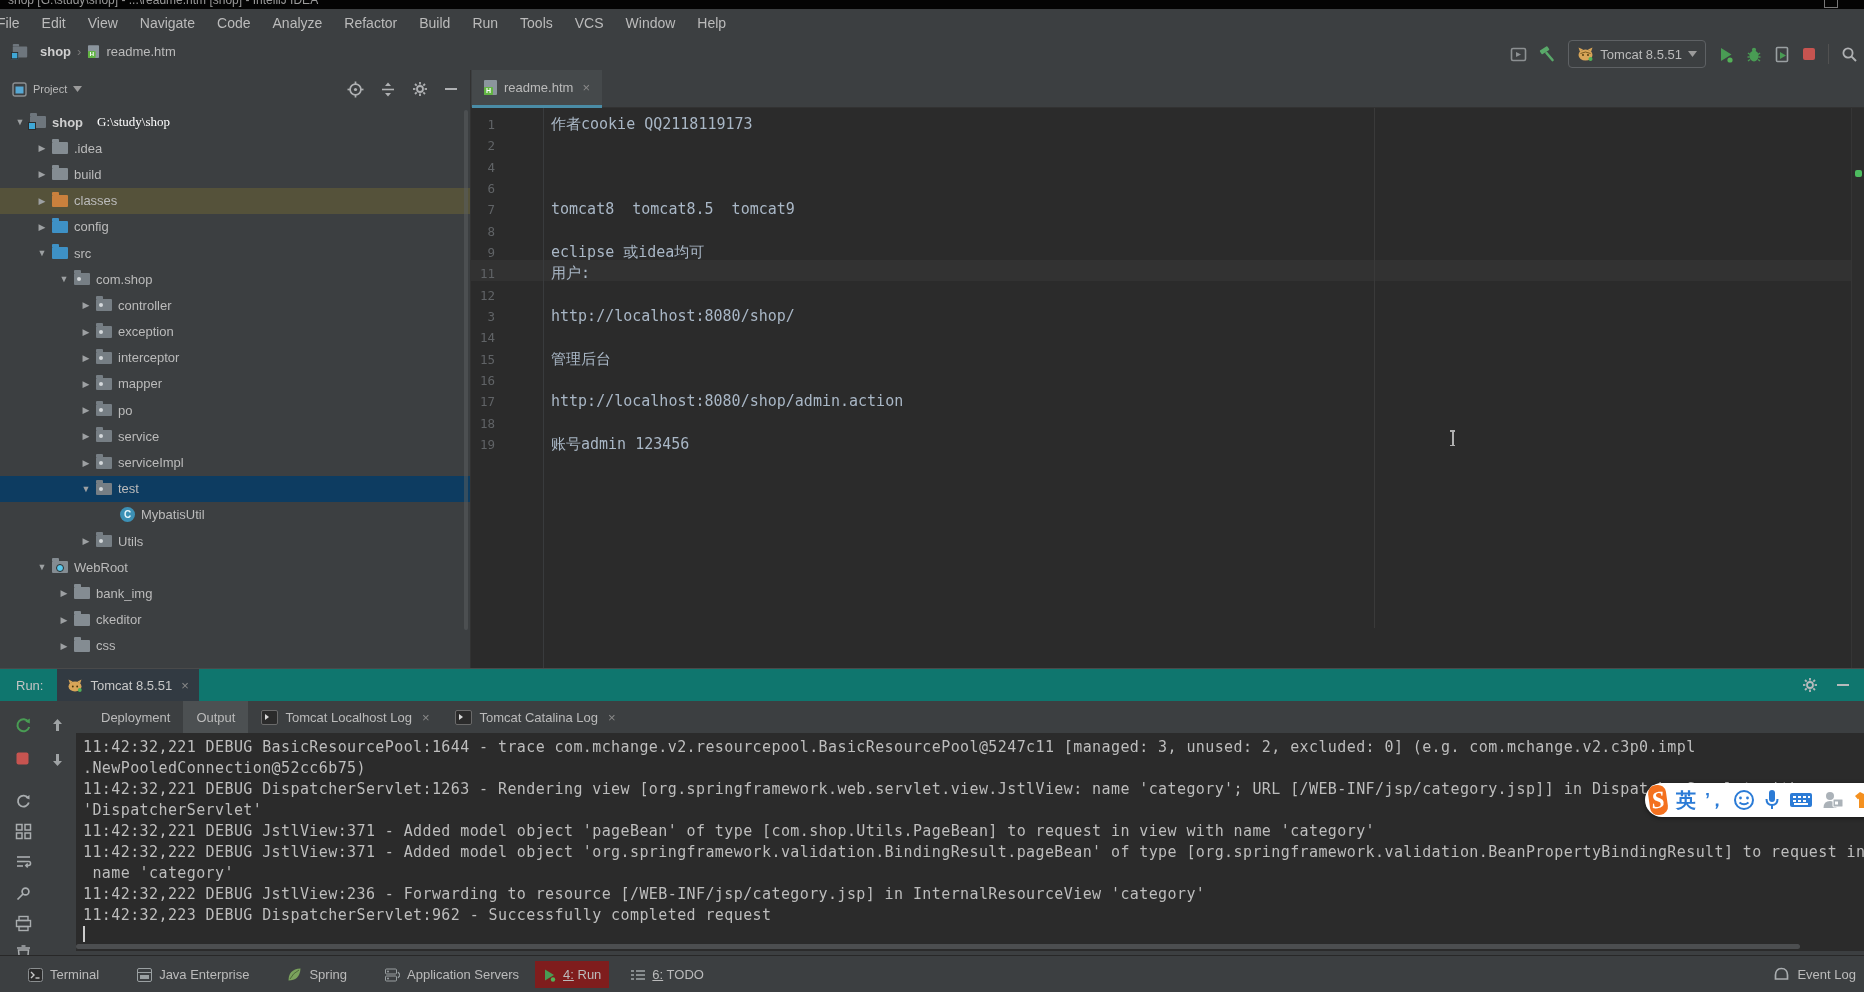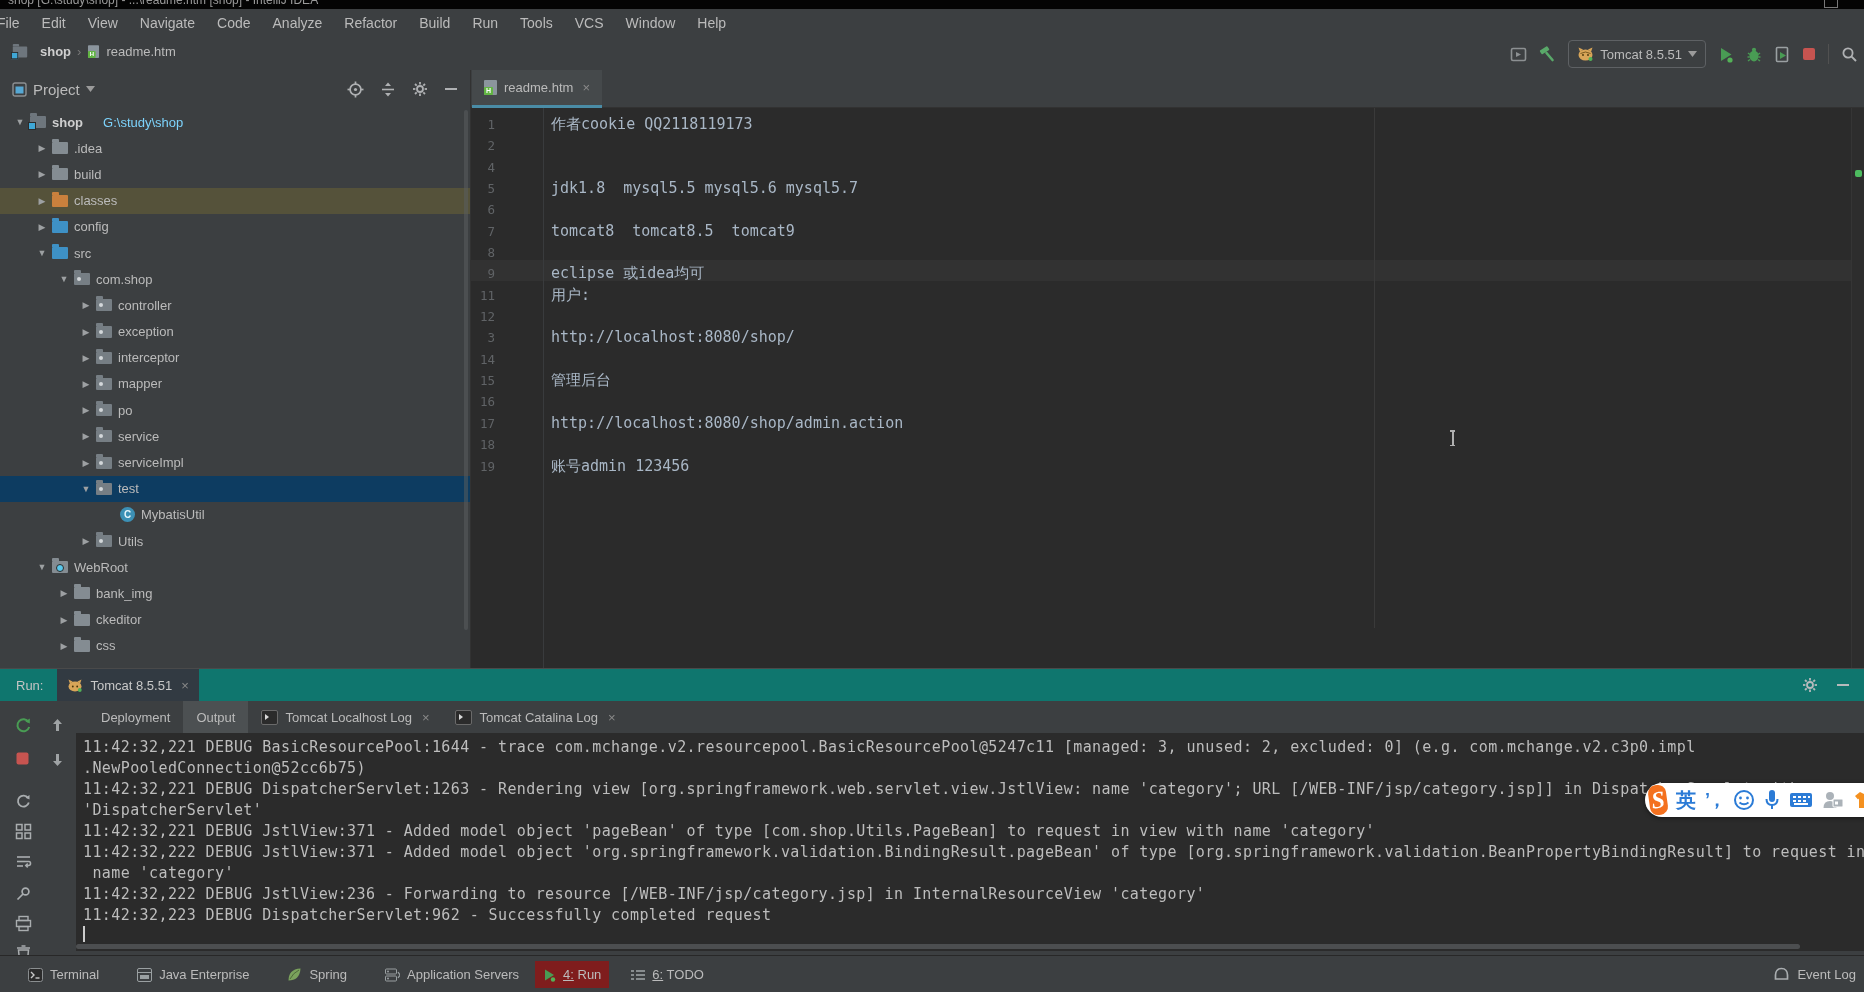--- a/index.html
+++ b/index.html
@@ -21,39 +21,39 @@
   .bold{font-weight:bold;color:#CFCFCF;}
   .tb-right{position:absolute;right:6px;top:3px;display:flex;align-items:center;gap:12px;height:28px;}
   .combo{display:flex;align-items:center;gap:6px;border:1px solid #5E6164;border-radius:4px;
          background:#3C3F41;height:26px;padding:0 8px;font-size:13px;color:#BBBBBB;}
   .tbsep{width:1px;height:20px;background:#515151;}
   
   .ic{display:inline-block;vertical-align:middle;line-height:0;}
   
   .ppanel{left:0;top:70px;width:470px;height:598px;background:#3C3F41;overflow:hidden;}
   .phead{position:absolute;left:0;top:0;width:470px;height:38px;display:flex;align-items:center;padding-left:12px;box-sizing:border-box;}
-  .phead .ptitle{font-size:15px;color:#BBBBBB;margin:0 6px;}
+  .phead .ptitle{font-size:11px;color:#BBBBBB;margin:0 6px;}
   .phead-right{position:absolute;right:12px;top:0;height:38px;display:flex;align-items:center;gap:16px;}
   .tree{position:absolute;left:0;top:39px;width:470px;}
   .trow{height:26.2px;display:flex;align-items:center;font-size:13px;white-space:nowrap;cursor:default;}
   .trow.sel{background:#0D3C61;}
   .trow.olive{background:#55523A;}
   .lvl0{padding-left:12px;} .lvl1{padding-left:34px;} .lvl2{padding-left:56px;}
   .lvl3{padding-left:78px;} .lvl4{padding-left:118px;}
   .chev{width:16px;font-size:9px;color:#9DA0A2;text-align:center;flex:0 0 16px;}
   .fic{width:16px;height:12px;border-radius:1px;position:relative;display:inline-block;margin:0 6px 0 2px;flex:0 0 16px;}
   .fic::before{content:"";position:absolute;top:-3px;left:0;width:7px;height:3px;background:inherit;border-radius:1px 1px 0 0;}
   .fic.gray{background:#848C92;} .fic.blue{background:#3E91C6;} .fic.orange{background:#C9803D;}
   .fic.pkg{background:#767E84;} .fic.pkg::after{content:"";position:absolute;left:3px;top:4px;width:4px;height:4px;border-radius:50%;background:#D3D7DA;}
   .fic.web{background:#848C92;} .fic.web::after{content:"";position:absolute;left:4px;top:3px;width:6px;height:6px;border-radius:50%;background:#59C8EC;border:1px solid #2B2B2B;}
   .fic.proj{background:#6E767D;} .fic.proj::after{content:"";position:absolute;left:-2px;bottom:-2px;width:6px;height:6px;background:#3FA7D6;border:1px solid #2B2B2B;}
   .cic{width:15px;height:15px;border-radius:50%;background:#3C90B5;color:#E6F5FB;font:bold 10px/15px "Liberation Sans",sans-serif;
        text-align:center;display:inline-block;margin:0 6px 0 2px;flex:0 0 15px;}
   .cic::before{content:"C";}
-  .tpath{color:#7dd3fc;margin-left:20px;}
+  .tpath{color:#ffffff;margin-left:14px;font-family:Liberation Serif, serif;}
   .pscroll{position:absolute;right:2px;top:40px;width:4px;height:520px;background:#5A5D5F;border-radius:2px;opacity:.55;}
   
   .editor{left:470px;top:70px;width:1394px;height:598px;background:#2B2B2B;border-left:1px solid #323232;}
   .tabbar{position:absolute;left:0;top:0;width:100%;height:38px;background:#3C3F41;border-bottom:1px solid #323232;box-sizing:border-box;}
   .etab{position:absolute;left:1px;top:0;height:38px;display:flex;align-items:center;gap:7px;padding:0 12px;
         background:#45494B;border-bottom:3px solid #4A8CA6;box-sizing:border-box;font-size:13px;color:#BBBBBB;}
   .tabx{color:#8A8A8A;font-size:13px;margin-left:2px;}
   .hic{width:13px;height:15px;background:#8B959D;border-radius:1px;position:relative;display:inline-block;}
   .hic::after{content:"H";position:absolute;left:0;bottom:0;width:9px;height:8px;background:#62B543;color:#fff;
               font:bold 7px/8px "Liberation Sans",sans-serif;text-align:center;border-radius:1px;}
@@ -381,21 +381,20 @@
         <span class="tabx">×</span>
       </div>
     </div>
     <div class="caretline"></div>
     <div class="gutter-sep"></div>
     <div class="marginguide"></div>
     <div class="lines">
       <div class="eline"><span class="lnum">1</span><span class="ltext">作者cookie QQ2118119173</span></div>
       <div class="eline"><span class="lnum">2</span><span class="ltext"></span></div>
       <div class="eline"><span class="lnum">4</span><span class="ltext"></span></div>
-      <div class="eline"><span class="lnum">5</span><span class="ltext">jdk1.8  mysql5.5 mysql5.6 mysql5.7</span></div>
       <div class="eline"><span class="lnum">6</span><span class="ltext"></span></div>
       <div class="eline"><span class="lnum">7</span><span class="ltext">tomcat8  tomcat8.5  tomcat9</span></div>
       <div class="eline"><span class="lnum">8</span><span class="ltext"></span></div>
       <div class="eline"><span class="lnum">9</span><span class="ltext">eclipse 或idea均可</span></div>
       <div class="eline"><span class="lnum">11</span><span class="ltext">用户:</span></div>
       <div class="eline"><span class="lnum">12</span><span class="ltext"></span></div>
       <div class="eline"><span class="lnum">3</span><span class="ltext">http://localhost:8080/shop/</span></div>
       <div class="eline"><span class="lnum">14</span><span class="ltext"></span></div>
       <div class="eline"><span class="lnum">15</span><span class="ltext">管理后台</span></div>
       <div class="eline"><span class="lnum">16</span><span class="ltext"></span></div>

